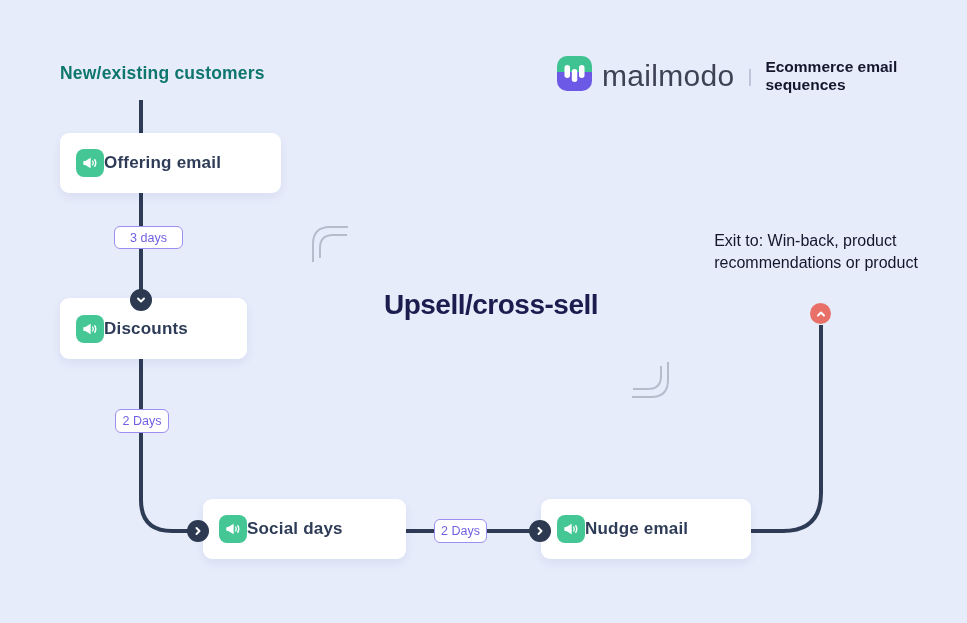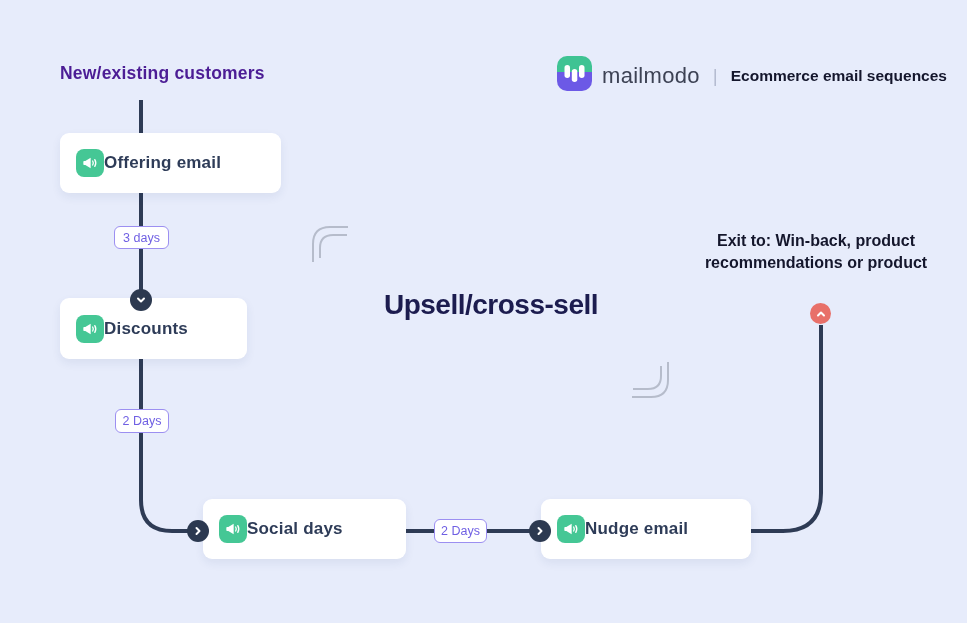--- a/index.html
+++ b/index.html
@@ -10,26 +10,26 @@
     position:relative; overflow:hidden;
   }
   .stage { position:absolute; inset:0; }
 
   
   .connectors { position:absolute; left:0; top:0; z-index:1; }
 
   
   .headline {
     position:absolute; left:60px; top:63px; z-index:4;
-    font-size:17.5px; font-weight:bold; color:#4c1d95; letter-spacing:.2px;text-align:right;
+    font-size:17.5px; font-weight:bold; color:#0f766e; letter-spacing:.2px;text-align:right;
   }
 
   
   .brand { position:absolute; left:557px; top:56px; z-index:4; display:flex; align-items:center; }
-  .brand-wordmark { margin-left:10px; font-size:22px; font-weight:500; color:#3d4254; letter-spacing:.3px; }
+  .brand-wordmark { margin-left:10px; font-size:30px; font-weight:500; color:#3d4254; letter-spacing:.3px; }
   .brand-divider { margin:0 13px; font-size:19px; font-weight:300; color:#b4bbd1; }
   .brand-tagline { font-size:15.5px; font-weight:bold; color:#14162c; }
 
   
   .node {
     position:absolute; z-index:2;
     background:#ffffff; border-radius:9px;
     display:flex; align-items:center; padding:0 16px;
     box-shadow:0 4px 10px rgba(44,62,118,.08);
   }
@@ -44,21 +44,21 @@
   .node-social    { left:203px; top:499px; width:171px; height:60px; }
   .node-nudge     { left:541px; top:499px; width:178px; height:60px; }
 
   
   .badge {
     position:absolute; z-index:3;
     background:#ffffff; border:1.5px solid #9c8ff1; border-radius:6px;
     color:#6f5fe3; font-size:12.5px; font-weight:500;
     display:flex; align-items:center; justify-content:center; box-sizing:border-box;
   }
-  .badge-1 { left:114px; top:226px; width:55px; height:23px; }
+  .badge-1 { left:114px; top:226px; width:69px; height:23px; }
   .badge-2 { left:115px; top:409px; width:54px; height:24px; }
   .badge-3 { left:434px; top:519px; width:53px; height:24px; }
 
   
   .dot {
     position:absolute; z-index:3;
     width:22px; height:22px; border-radius:50%; background:#2c3950;
     display:flex; align-items:center; justify-content:center;
   }
   .dot-down   { left:130px; top:289px; }
@@ -68,21 +68,21 @@
 
   
   .flow-title {
     position:absolute; left:491px; top:289px; transform:translateX(-50%); z-index:4;
     font-size:28px; font-weight:800; color:#1c1c4f; white-space:nowrap; letter-spacing:-.5px;
   }
 
   
   .exit-note {
     position:absolute; left:816px; top:230px; transform:translateX(-50%); z-index:4;
-    text-align:center; font-size:16px; font-weight:700; color:#14162c;
+    font-size:16px; font-weight:400; color:#14162c;
     line-height:22px; white-space:nowrap;
   }
 </style>
 </head>
 <body>
 
 <div class="stage">
 
   <svg class="connectors" width="967" height="623" viewBox="0 0 967 623">
     <path d="M141 100 V500 Q141 531 172 531 H783 Q821 531 821 493 V325" stroke="#2e3b55" stroke-width="4" fill="none"></path>

